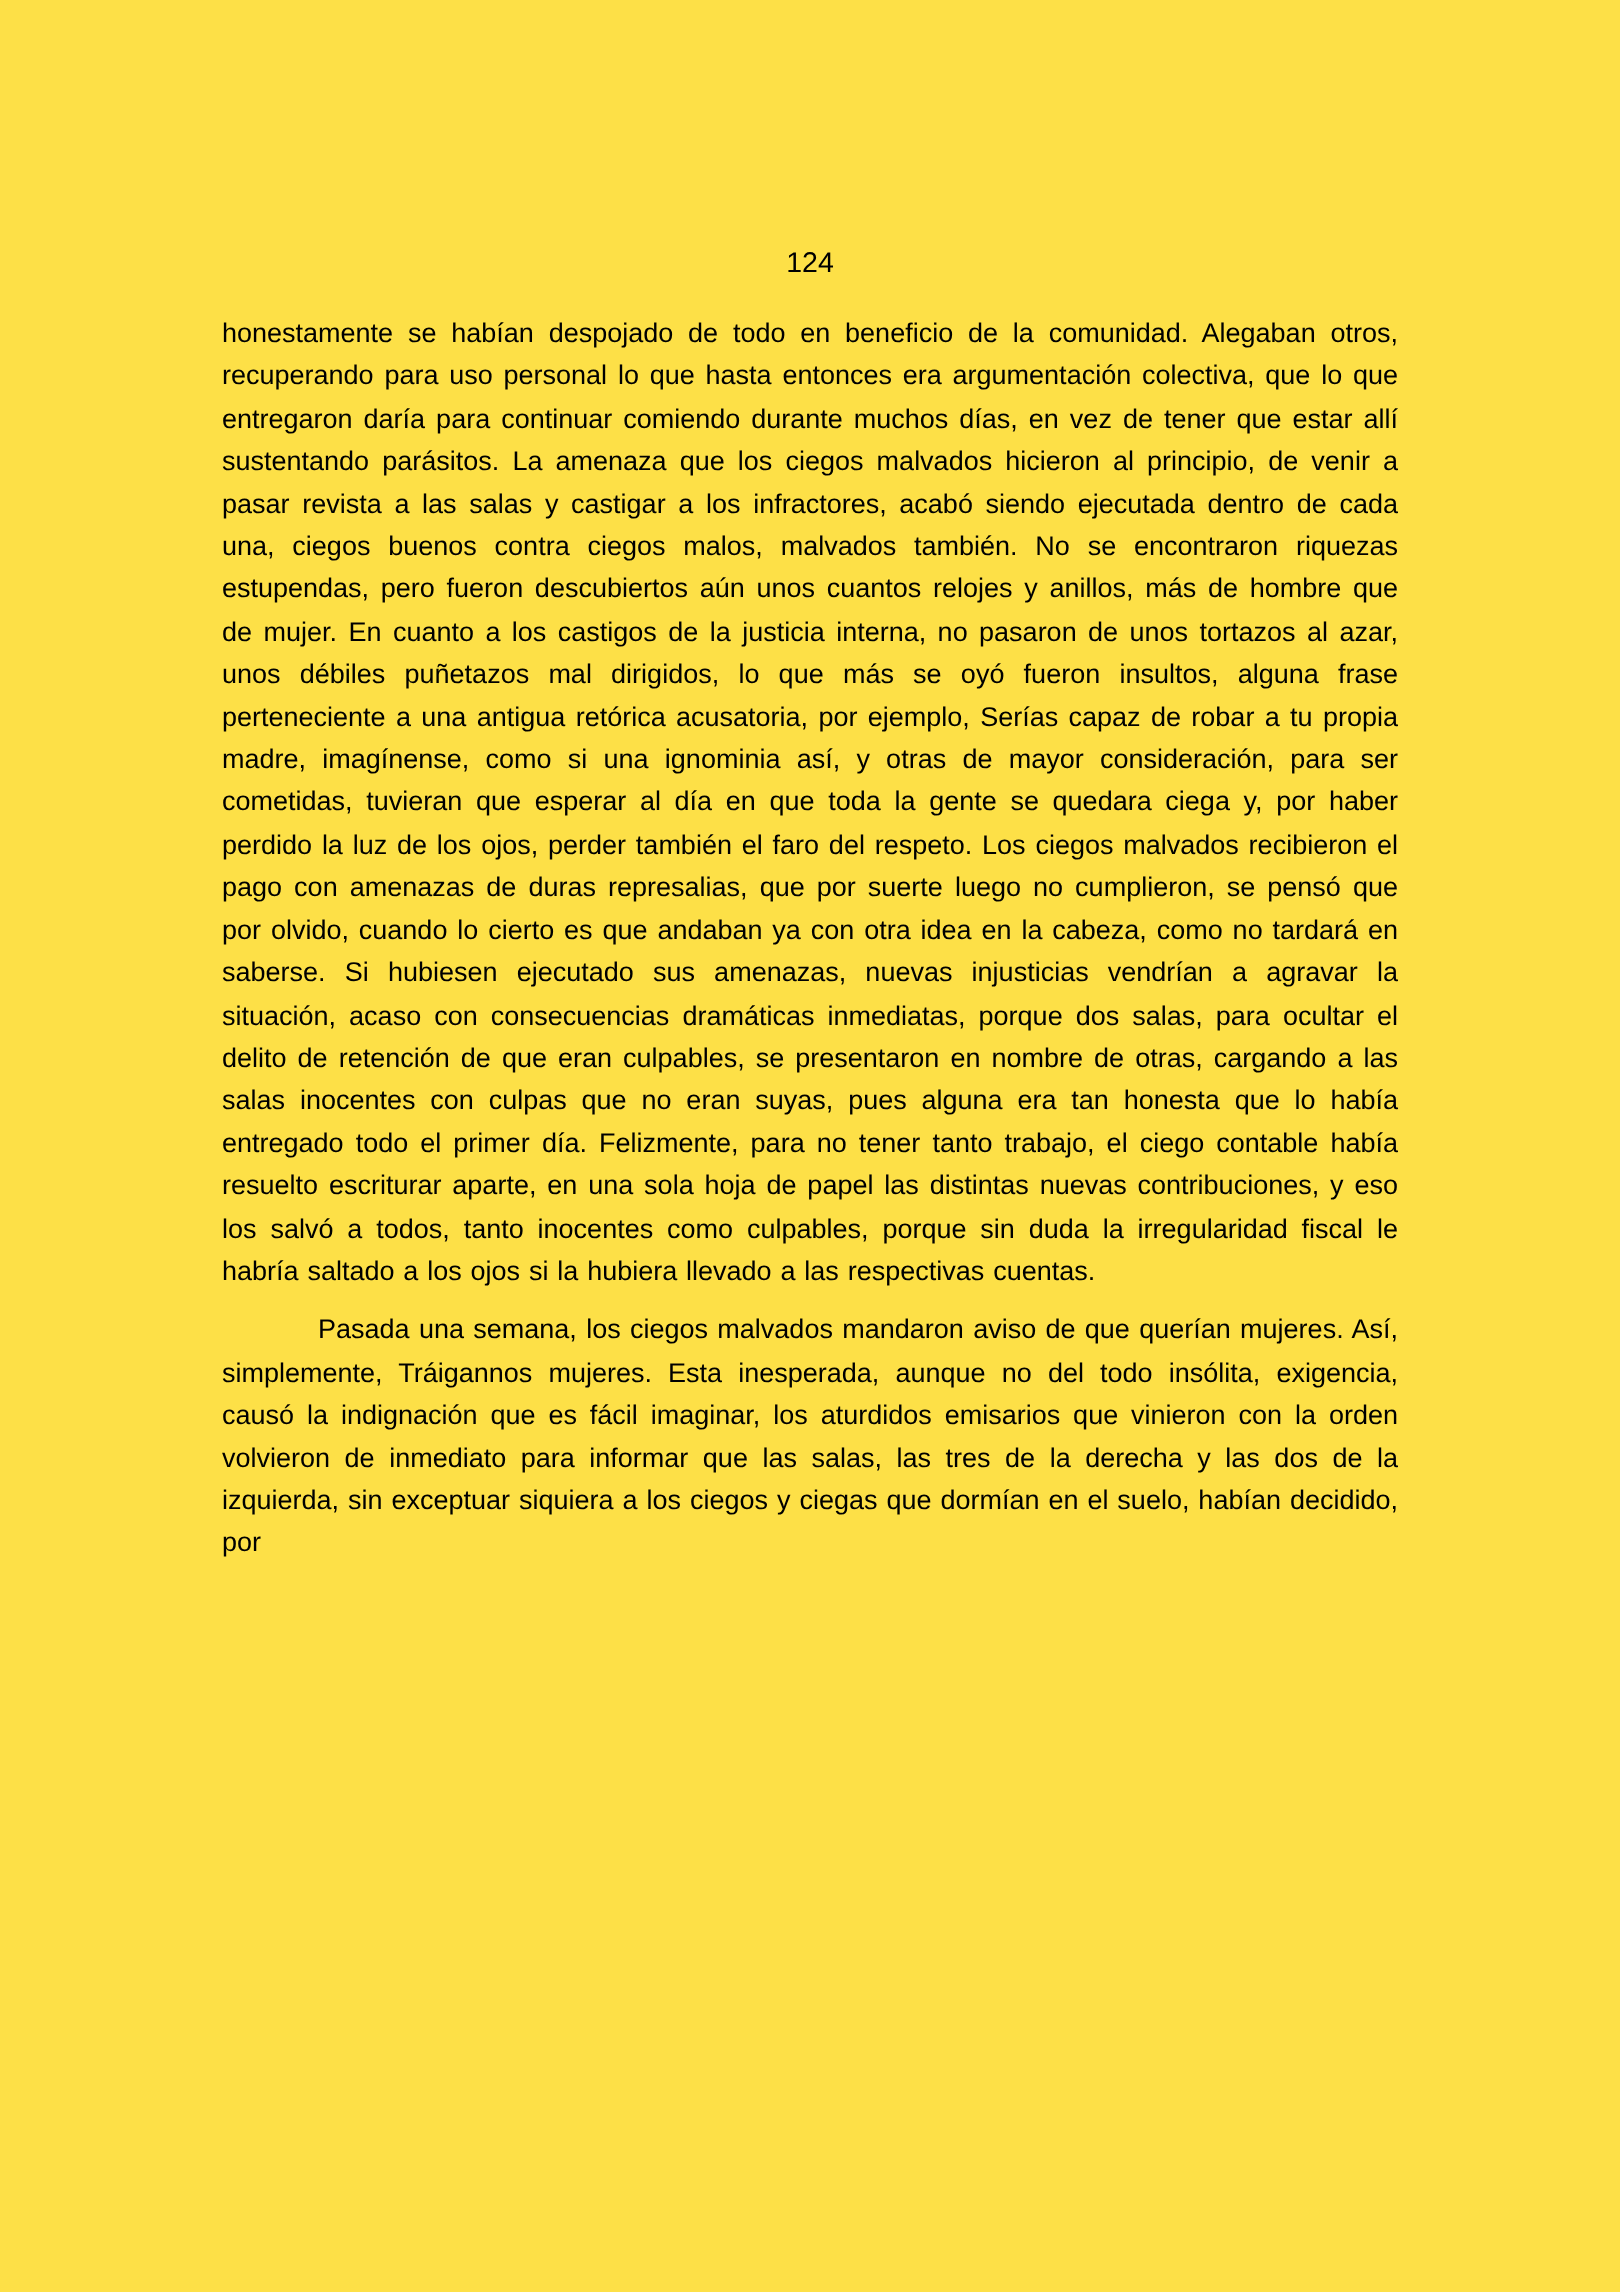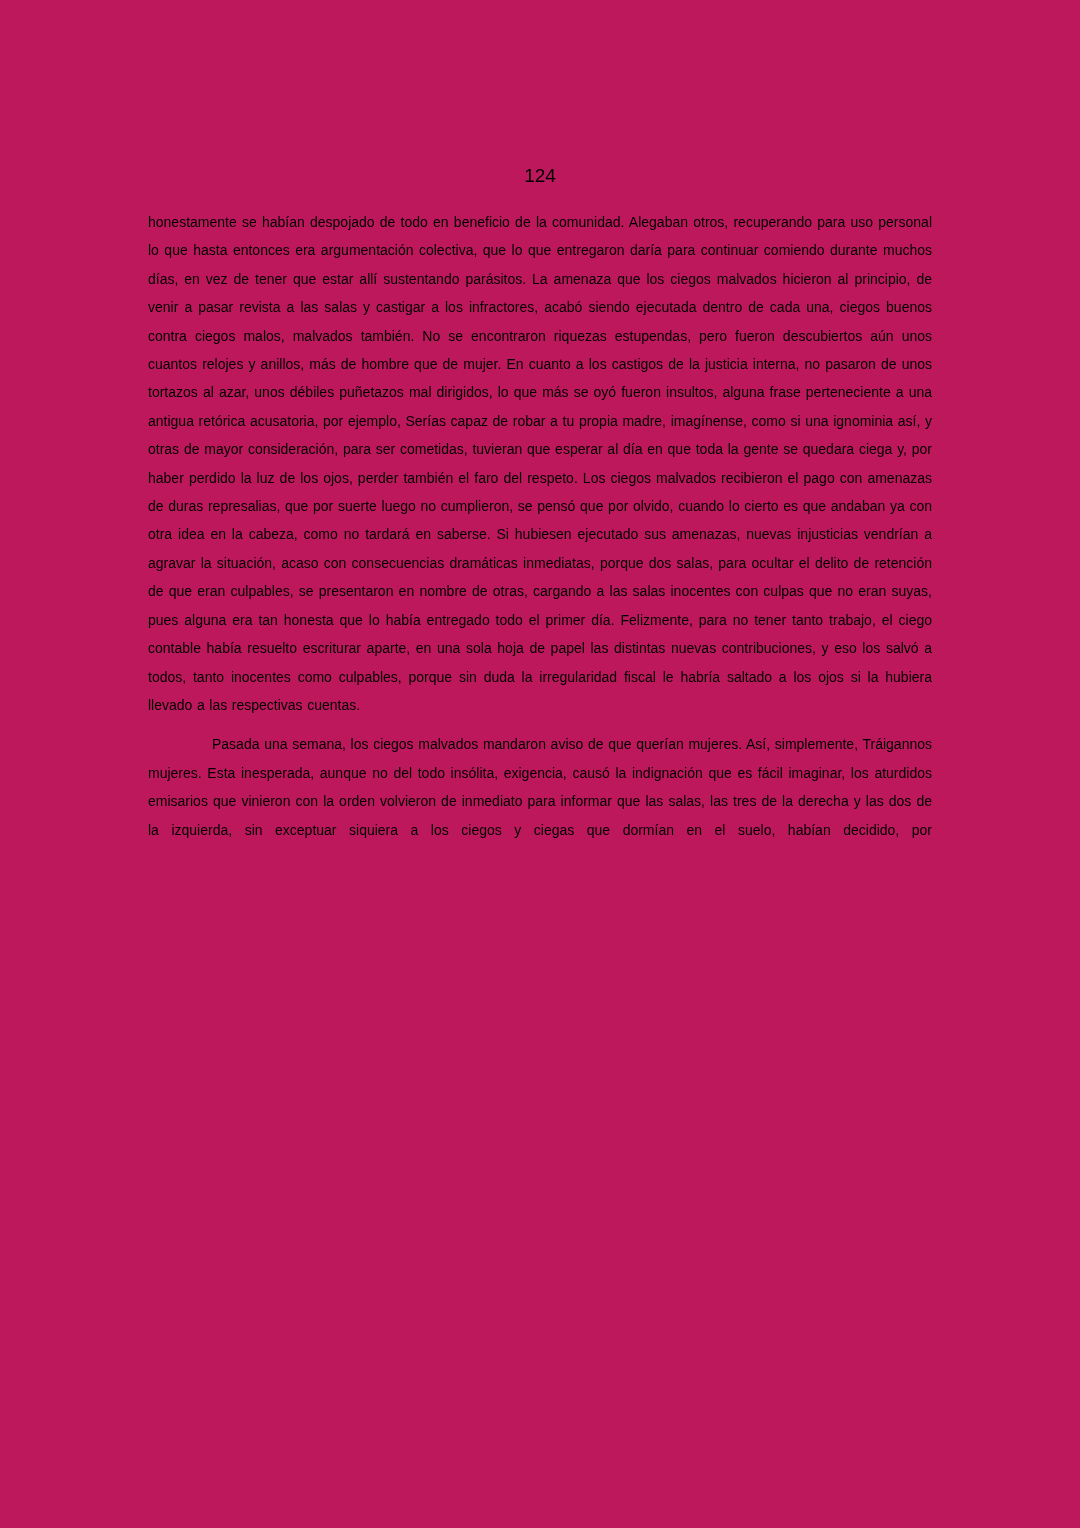--- a/index.html
+++ b/index.html
@@ -12,31 +12,31 @@
     min-height: 1528px;
     font-family: "Liberation Sans", sans-serif;
     color: #000000;
     -webkit-font-smoothing: antialiased;
   }
   .sheet {
     box-sizing: border-box;
     width: 1080px;
     min-height: 1528px;
     padding: 162px 148px 40px 148px;
-    background: #be185d;
+    background: #fde047;
   }
   .page-number {
     text-align: center;
     font-size: 19px;
     line-height: 28px;
     margin: 0 0 18px 0;
   }
   .para {
     margin: 0;
-    font-size: 14px;
+    font-size: 18px;
     line-height: 28.4px;
     text-align: justify;
     word-spacing: 0.05em;
   }
   .para.indent {
     text-indent: 64px;
   }
   .para.justify-last {
     text-align-last: justify;
     margin-top: 11px;

